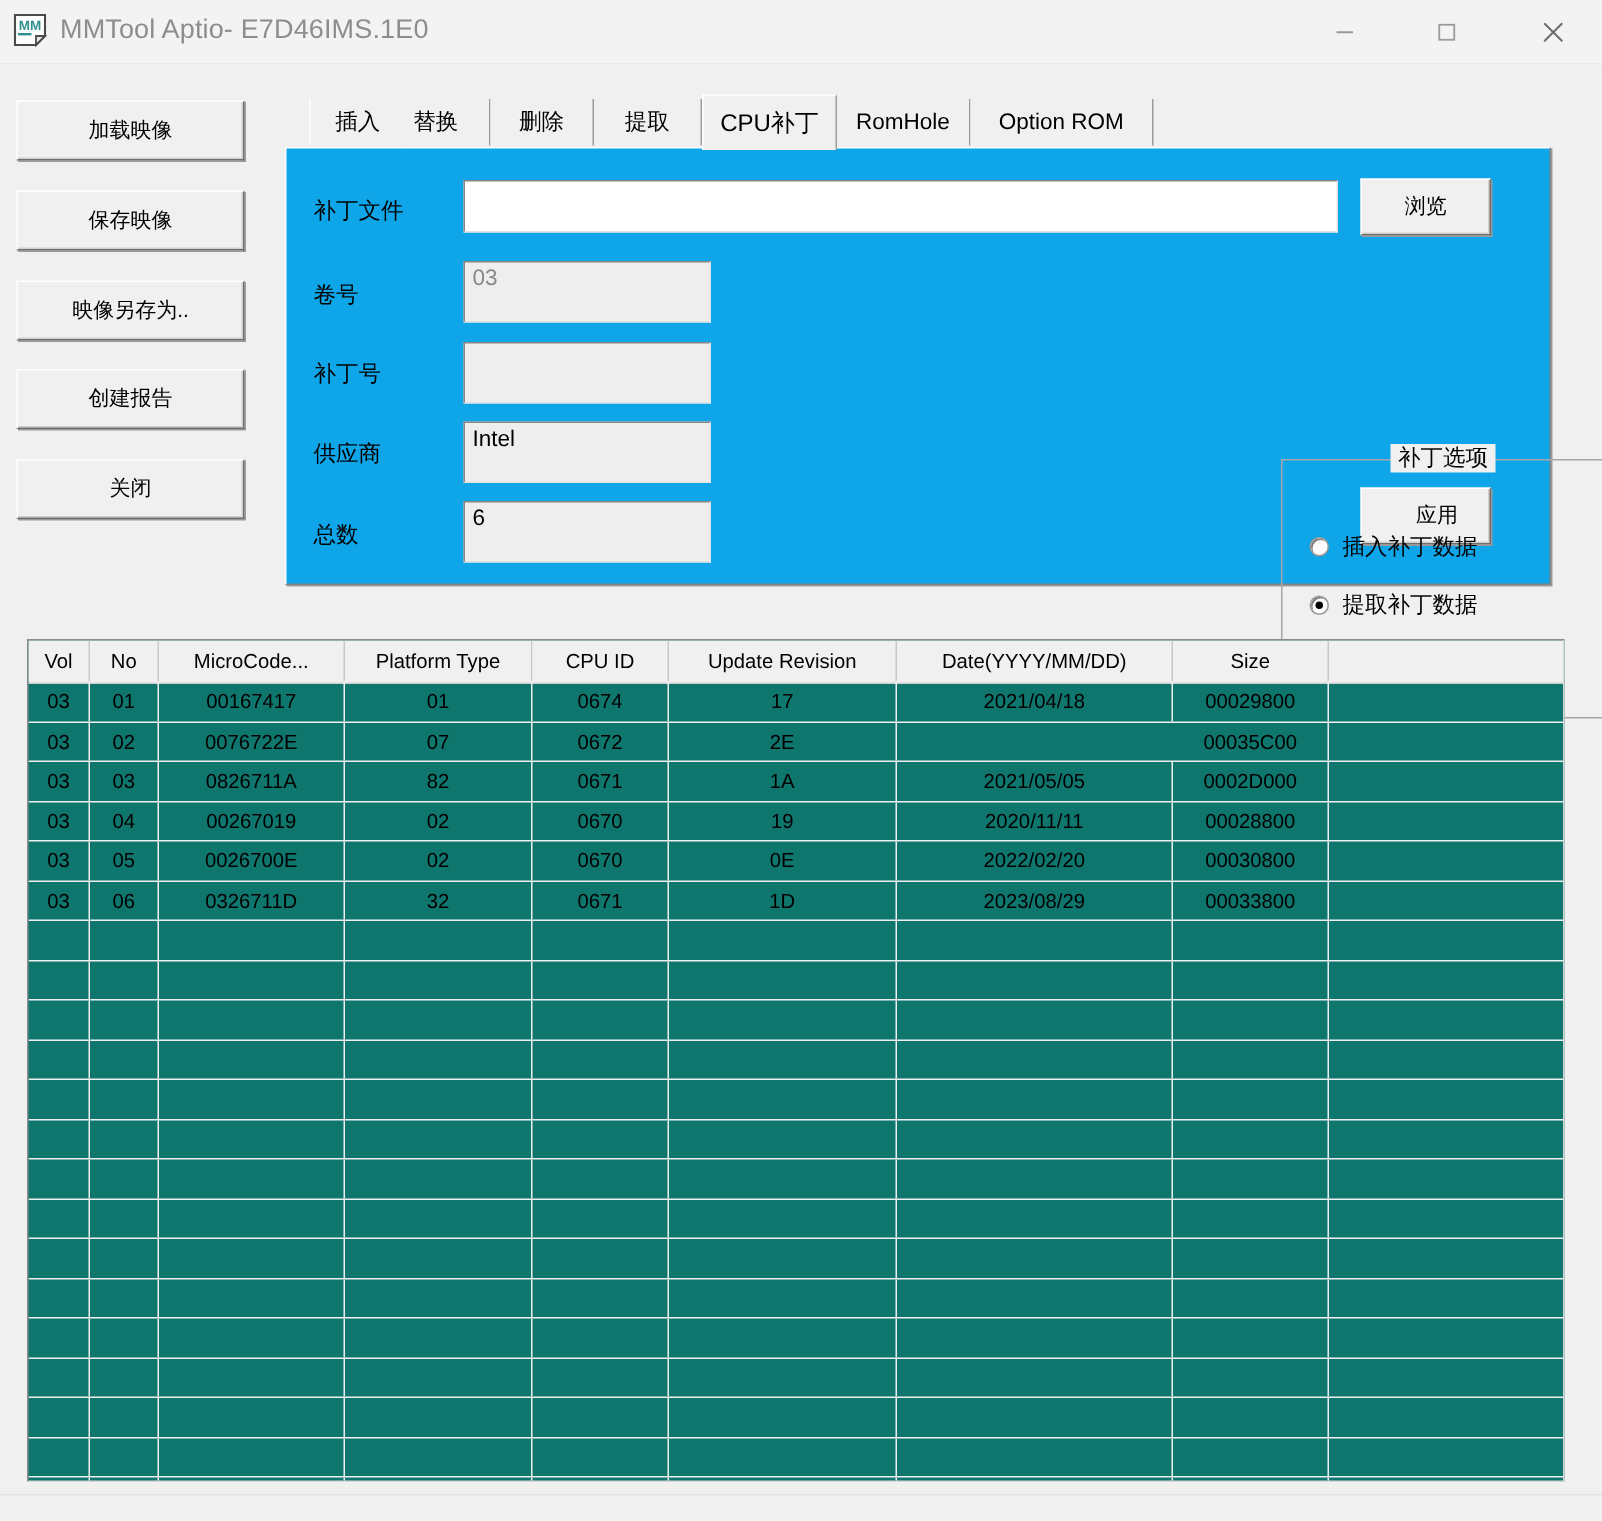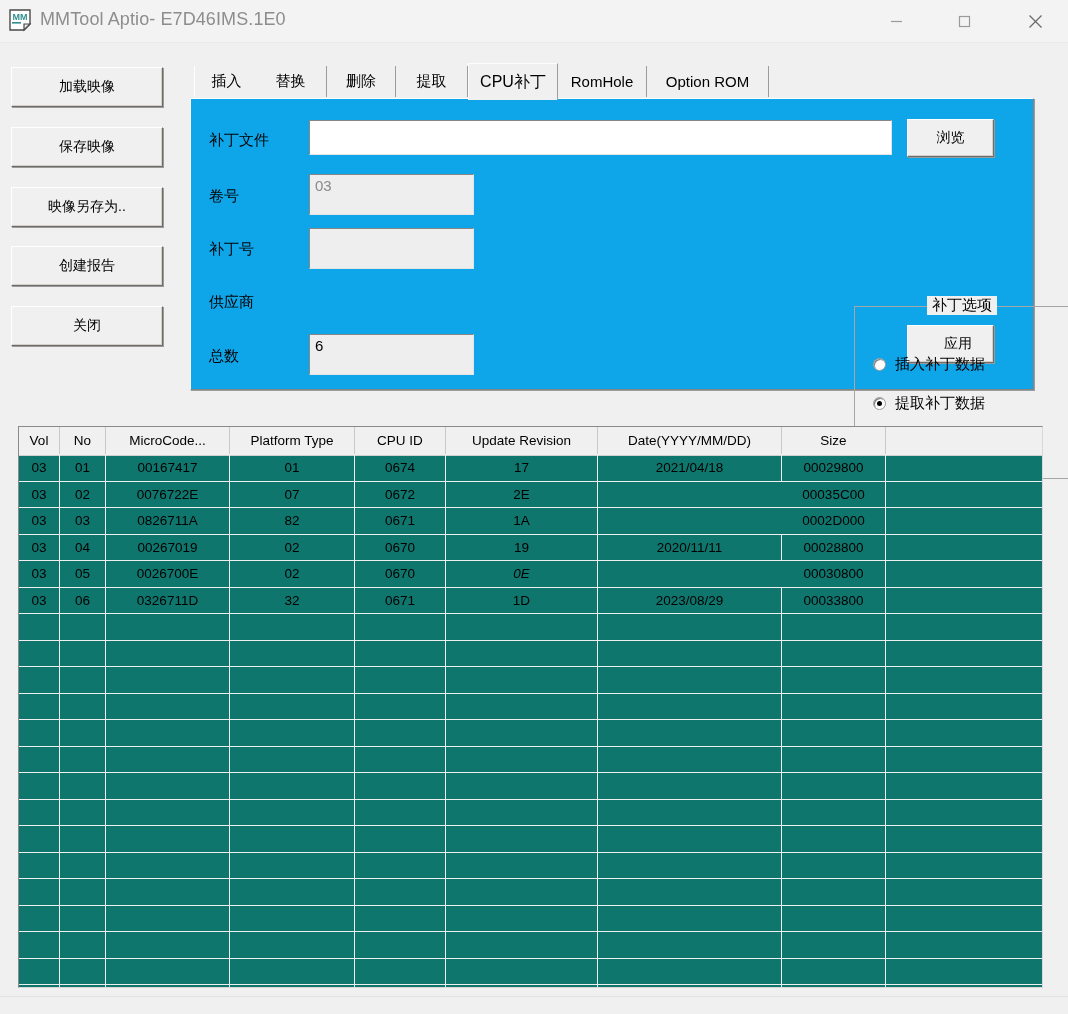--- a/index.html
+++ b/index.html
@@ -304,41 +304,42 @@
 
 <div id="sidebar">
   <div class="c-btn side-btn" style="top:67px">加载映像</div>
   <div class="c-btn side-btn" style="top:127px">保存映像</div>
   <div class="c-btn side-btn" style="top:187px">映像另存为..</div>
   <div class="c-btn side-btn" style="top:246px">创建报告</div>
   <div class="c-btn side-btn" style="top:306px">关闭</div>
 </div>
 
 <div id="tabstrip">
-  <div class="tab first" style="left:4px;   width:65px">插入</div>
+  <div class="tab first" style="left:16px;   width:65px">插入</div>
   <div class="tab" style="left:65px;  width:72px">替换</div>
   <div class="tab" style="left:137px; width:69px">删除</div>
   <div class="tab" style="left:206px; width:72px">提取</div>
   <div class="tab sel" style="left:278px; width:90px">CPU补丁</div>
   <div class="tab" style="left:368px; width:89px">RomHole</div>
   <div class="tab" style="left:457px; width:122px">Option ROM</div>
 </div>
 
 <div id="tabpanel">
 
   <div class="f-label" style="left:18px; top:32px">补丁文件</div>
   <input class="f-input white" type="text" style="left: 118px; top: 21px; width: 583px; height: 35px;" value="">
 
   <div class="f-label" style="left:18px; top:88px">卷号</div>
   <div class="f-input grey dim" style="left:118px; top:75px; width:165px; height:41px;">03</div>
 
   <div class="f-label" style="left:18px; top:141px">补丁号</div>
   <div class="f-input grey" style="left:118px; top:129px; width:165px; height:41px;"></div>
 
   <div class="f-label" style="left:18px; top:194px">供应商</div>
+  <div class="f-input grey" style="left:118px; top:182px; width:165px; height:41px;">Intel</div>
 
   <div class="f-label" style="left:18px; top:248px">总数</div>
   <div class="f-input grey" style="left:118px; top:235px; width:165px; height:41px;">6</div>
 
   <div class="c-btn" style="position:absolute; left:716px; top:20px; width:87px; height:38px;">浏览</div>
 
   <div class="c-btn" style="position:absolute; left:716px; top:226px; width:87px; height:38px;padding-left:15px;">应用</div>
 
   <div id="groupbox">
     <div id="groupbox-title">补丁选项</div>
@@ -392,41 +393,43 @@
         <div class="td" style="left: 763px; width: 104px;">00035C00</div>
         <div class="td" style="left: 867px; width: 158px;"></div>
       </div>
       <div class="trow data">
         <div class="td" style="left: 0px; width: 41px;">03</div>
         <div class="td" style="left: 41px; width: 46px;">03</div>
         <div class="td" style="left: 87px; width: 124px;">0826711A</div>
         <div class="td" style="left: 211px; width: 125px;">82</div>
         <div class="td" style="left: 336px; width: 91px;">0671</div>
         <div class="td" style="left: 427px; width: 152px;">1A</div>
+        <div class="td" style="left: 579px; width: 184px;">2021/05/05</div>
         <div class="td" style="left: 763px; width: 104px;">0002D000</div>
         <div class="td" style="left: 867px; width: 158px;"></div>
       </div>
       <div class="trow data">
         <div class="td" style="left: 0px; width: 41px;">03</div>
         <div class="td" style="left: 41px; width: 46px;">04</div>
         <div class="td" style="left: 87px; width: 124px;">00267019</div>
         <div class="td" style="left: 211px; width: 125px;">02</div>
         <div class="td" style="left: 336px; width: 91px;">0670</div>
         <div class="td" style="left: 427px; width: 152px;">19</div>
         <div class="td" style="left: 579px; width: 184px;">2020/11/11</div>
         <div class="td" style="left: 763px; width: 104px;">00028800</div>
         <div class="td" style="left: 867px; width: 158px;"></div>
       </div>
       <div class="trow data">
         <div class="td" style="left: 0px; width: 41px;">03</div>
         <div class="td" style="left: 41px; width: 46px;">05</div>
         <div class="td" style="left: 87px; width: 124px;">0026700E</div>
         <div class="td" style="left: 211px; width: 125px;">02</div>
         <div class="td" style="left: 336px; width: 91px;">0670</div>
-        <div class="td" style="left: 427px; width: 152px; font-style: italic;">0E</div>
+        <div class="td" style="left: 427px; width: 152px;">0E</div>
+        <div class="td" style="left: 579px; width: 184px;">2022/02/20</div>
         <div class="td" style="left: 763px; width: 104px;">00030800</div>
         <div class="td" style="left: 867px; width: 158px;"></div>
       </div>
       <div class="trow data">
         <div class="td" style="left: 0px; width: 41px;">03</div>
         <div class="td" style="left: 41px; width: 46px;">06</div>
         <div class="td" style="left: 87px; width: 124px;">0326711D</div>
         <div class="td" style="left: 211px; width: 125px;">32</div>
         <div class="td" style="left: 336px; width: 91px;">0671</div>
         <div class="td" style="left: 427px; width: 152px;">1D</div>

